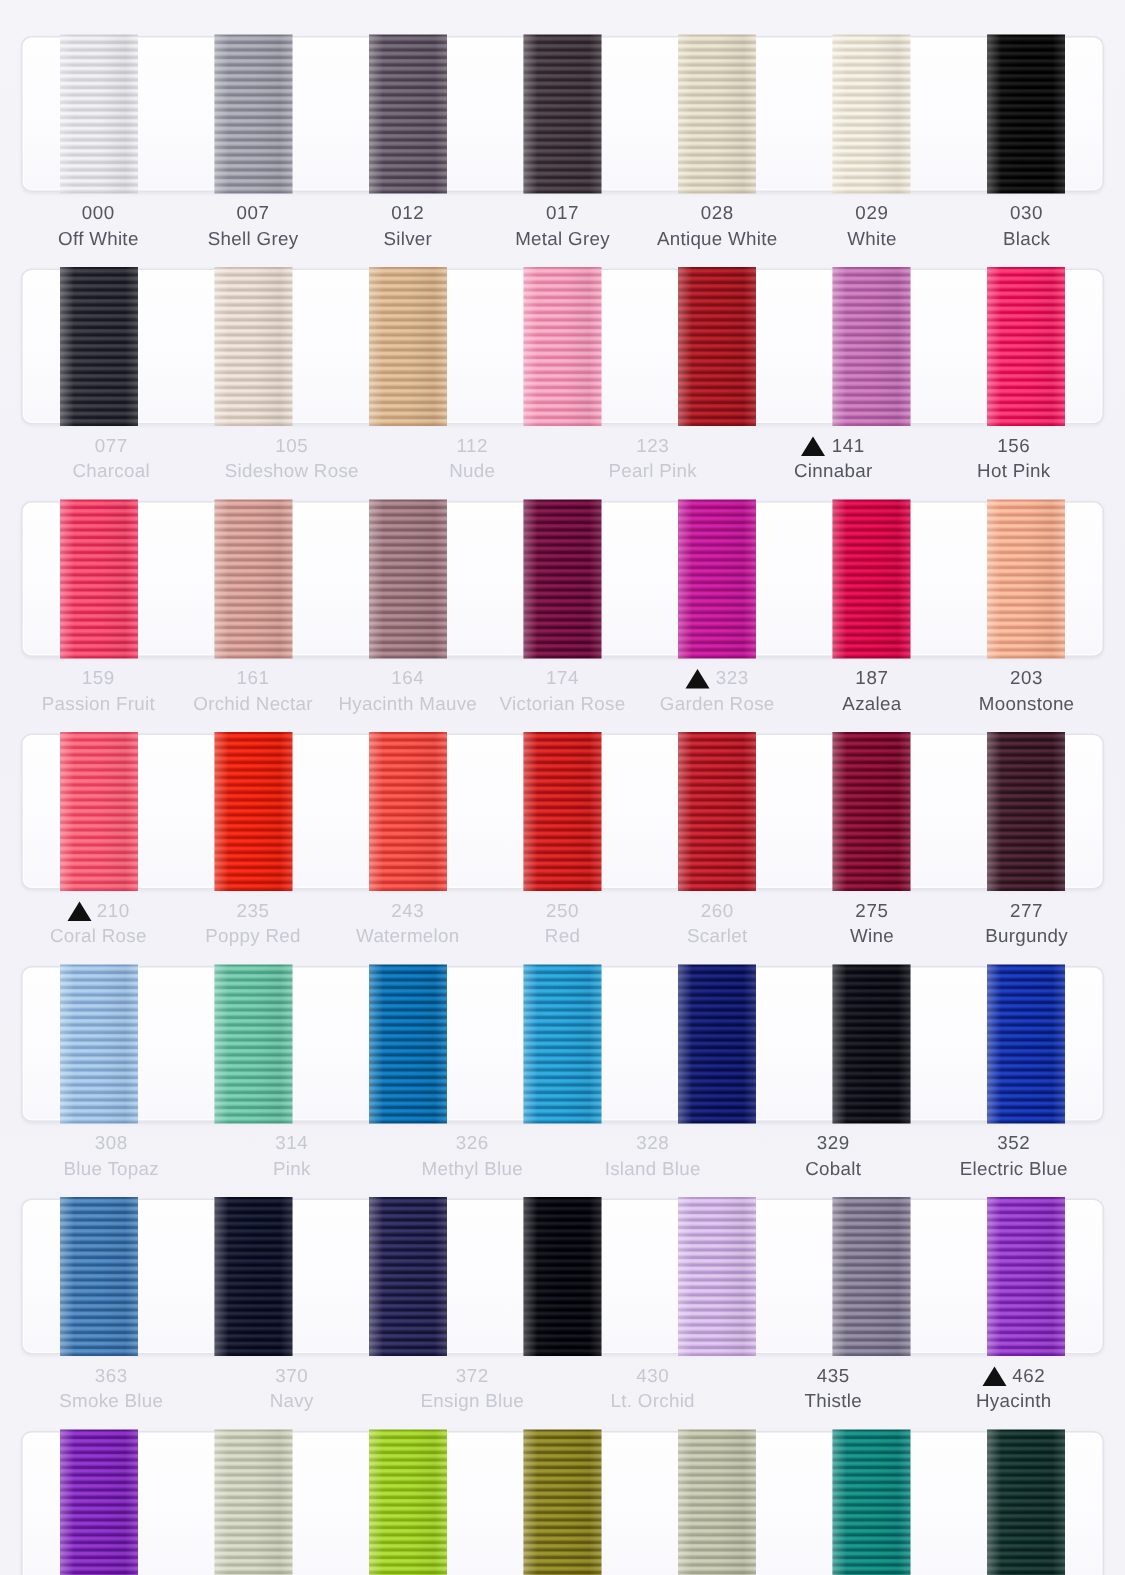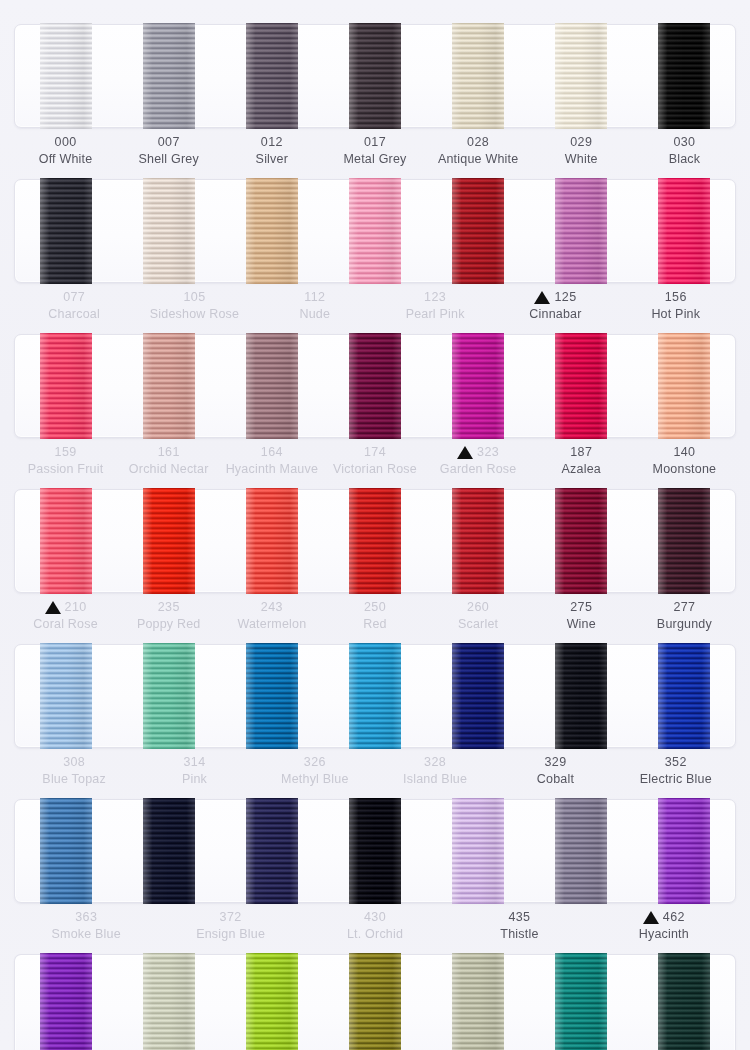--- a/index.html
+++ b/index.html
@@ -261,21 +261,21 @@
         </div>
         <div class="label-cell faded">
           <div class="label-code-line">
             <span class="code">123</span>
           </div>
           <span class="name">Pearl Pink</span>
         </div>
         <div class="label-cell dark">
           <div class="label-code-line">
             <span class="tri"></span>
-            <span class="code">125</span>
+            <span class="code">141</span>
           </div>
           <span class="name">Cinnabar</span>
         </div>
         <div class="label-cell dark">
           <div class="label-code-line">
             <span class="code">156</span>
           </div>
           <span class="name">Hot Pink</span>
         </div>
       </div>
@@ -338,21 +338,21 @@
           <span class="name">Garden Rose</span>
         </div>
         <div class="label-cell dark">
           <div class="label-code-line">
             <span class="code">187</span>
           </div>
           <span class="name">Azalea</span>
         </div>
         <div class="label-cell dark">
           <div class="label-code-line">
-            <span class="code">140</span>
+            <span class="code">203</span>
           </div>
           <span class="name">Moonstone</span>
         </div>
       </div>
     </div>
     <div class="row">
       <div class="card"></div>
       <div class="swatches">
         <div class="swatch-cell">
           <div class="ribbon" style="background-image: repeating-linear-gradient(rgb(226, 60, 87) 0px, rgb(226, 60, 87) 1px, rgb(249, 105, 126) 1.6px, rgb(255, 119, 140) 2.6px, rgb(249, 105, 126) 3.6px, rgb(226, 60, 87) 4.9px, rgb(226, 60, 87) 5px);"></div>
@@ -513,20 +513,26 @@
       </div>
       <div class="labels">
         <div class="label-cell faded">
           <div class="label-code-line">
             <span class="code">363</span>
           </div>
           <span class="name">Smoke Blue</span>
         </div>
         <div class="label-cell faded">
           <div class="label-code-line">
+            <span class="code">370</span>
+          </div>
+          <span class="name">Navy</span>
+        </div>
+        <div class="label-cell faded">
+          <div class="label-code-line">
             <span class="code">372</span>
           </div>
           <span class="name">Ensign Blue</span>
         </div>
         <div class="label-cell faded">
           <div class="label-code-line">
             <span class="code">430</span>
           </div>
           <span class="name">Lt. Orchid</span>
         </div>

